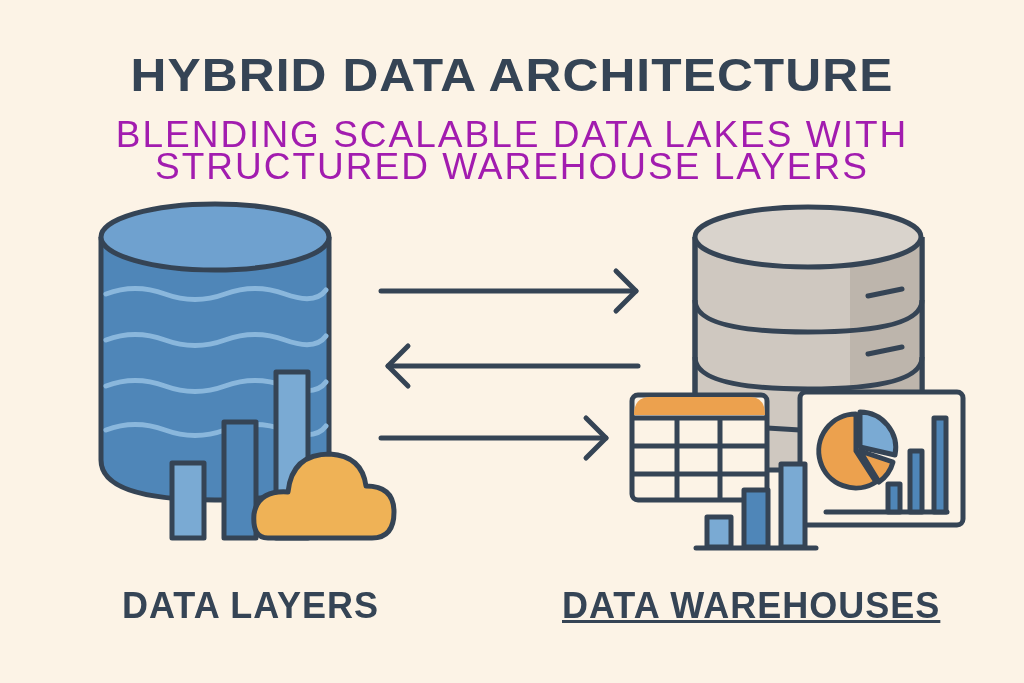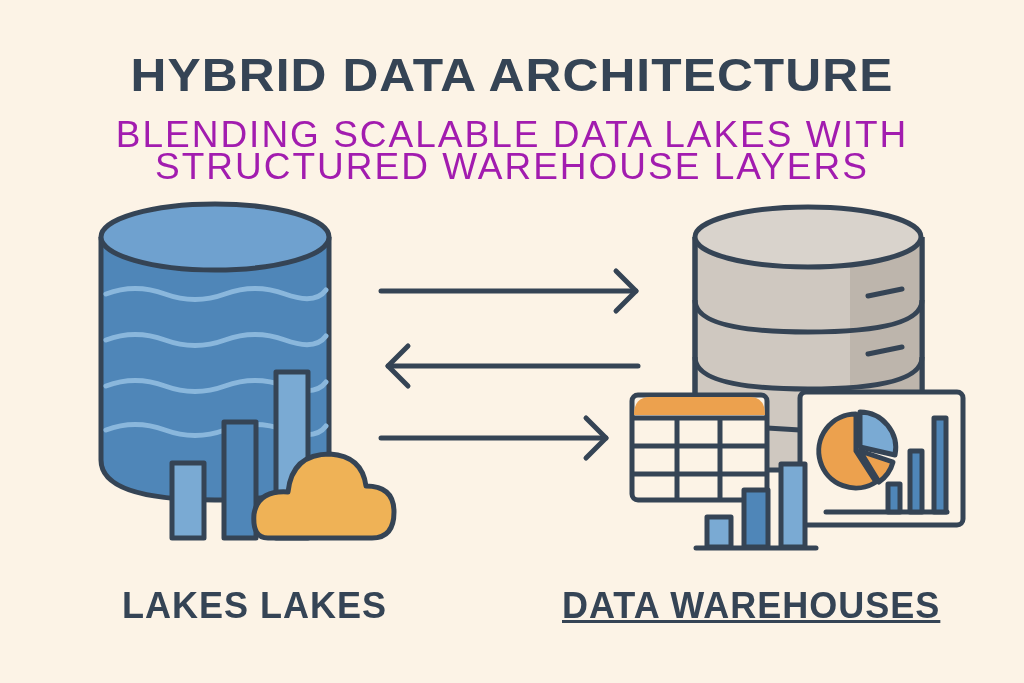--- a/index.html
+++ b/index.html
@@ -90,14 +90,14 @@
   </g>
 
   <g stroke="#354455" stroke-width="5" stroke-linejoin="round">
     <rect x="707" y="517" width="24" height="30" fill="#7aaad3"></rect>
     <rect x="744" y="490" width="24" height="57" fill="#4f86b8"></rect>
     <rect x="781" y="464" width="24" height="83" fill="#7aaad3"></rect>
     <line x1="696" y1="548" x2="816" y2="548" stroke-linecap="round"></line>
   </g>
 </svg>
 
-<div class="label lbl-lakes">LAKES LAKES</div>
+<div class="label lbl-lakes">DATA LAYERS</div>
 <div class="label lbl-wh">DATA WAREHOUSES</div>
 
 </body></html>

